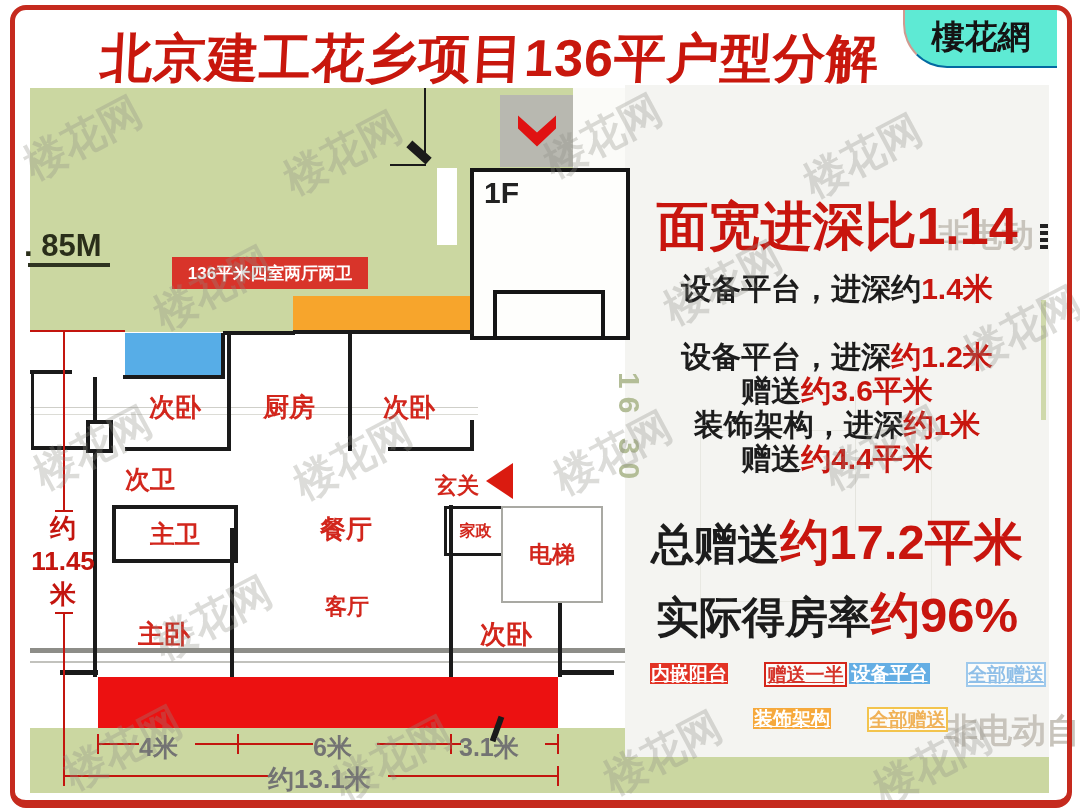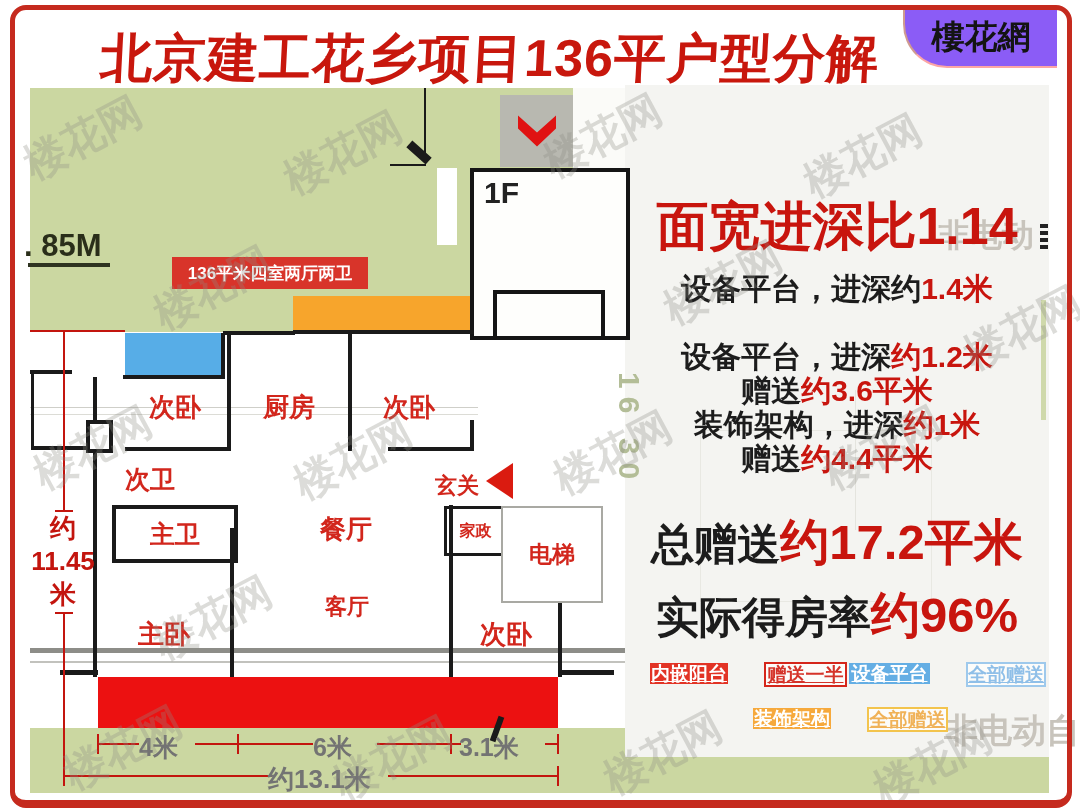--- a/index.html
+++ b/index.html
@@ -6,22 +6,22 @@
   #canvas{position:relative;width:1080px;height:810px;background:#ffffff;overflow:hidden;
           font-family:"Liberation Sans",sans-serif;}
   .abs{position:absolute;}
   
   .frame{left:10px;top:5px;width:1052px;height:790px;border:5px solid #c52a1e;
          border-bottom-width:8px;border-radius:16px;z-index:60;pointer-events:none;}
   
   .title{left:55px;top:24px;width:870px;height:62px;z-index:25;text-align:center;
          font-size:52px;font-weight:900;color:#c8170d;letter-spacing:1px;white-space:nowrap;
          transform:skewX(-3deg);}
-  .logo{left:903px;top:8px;width:152px;height:58px;z-index:26;background:#8b5cf6;
-        border-left:2px solid #d09a90;border-bottom:2px solid #fca5a5;border-bottom-left-radius:44px;
+  .logo{left:903px;top:8px;width:152px;height:58px;z-index:26;background:#5eead4;
+        border-left:2px solid #d09a90;border-bottom:2px solid #0369a1;border-bottom-left-radius:44px;
         display:flex;align-items:center;justify-content:center;
         font-family:"DejaVu Serif",serif;font-size:33px;font-weight:900;color:#141414;}
   
   .wm{z-index:40;pointer-events:none;color:#8d8d85;opacity:.30;font-size:42px;font-weight:bold;
       transform:rotate(-28deg);white-space:nowrap;}
   .bgtxt{color:#c8c4bc;font-weight:bold;z-index:11;white-space:nowrap;}
   
   .green{background:#cbd7a1;}
   .wall{background:#1a1a1a;z-index:14;}
   .redline{background:#c3150e;z-index:15;}

